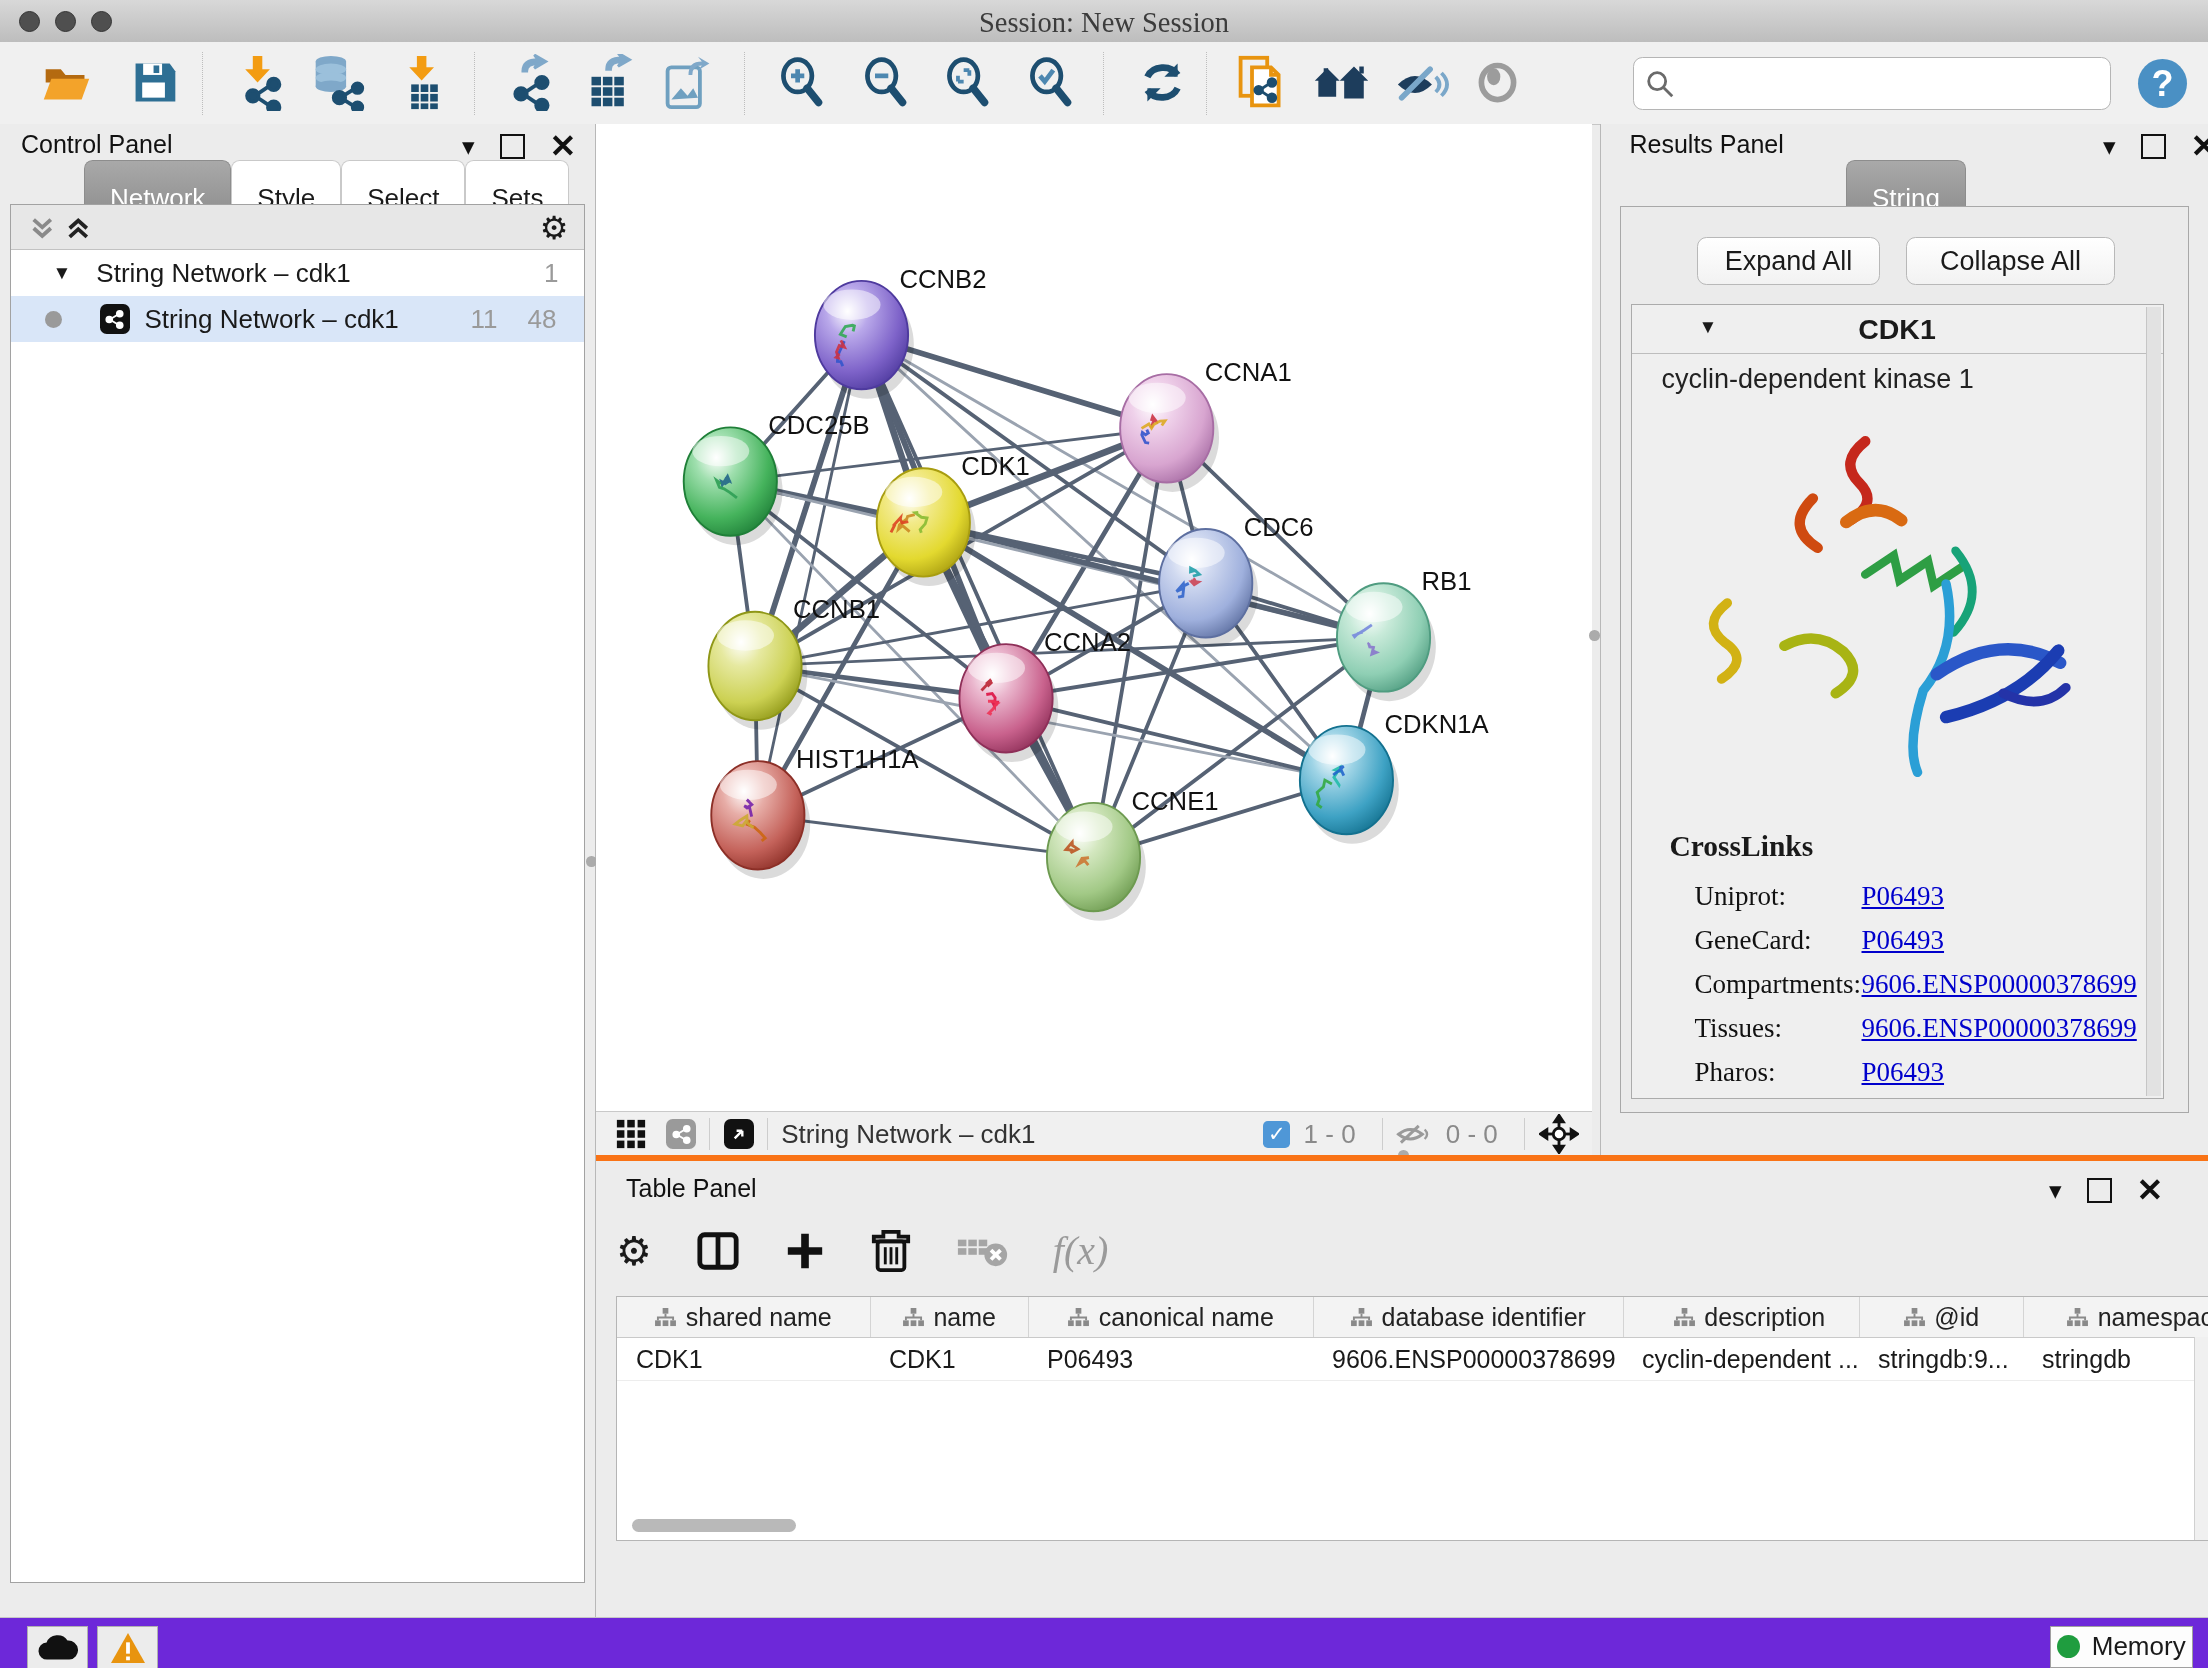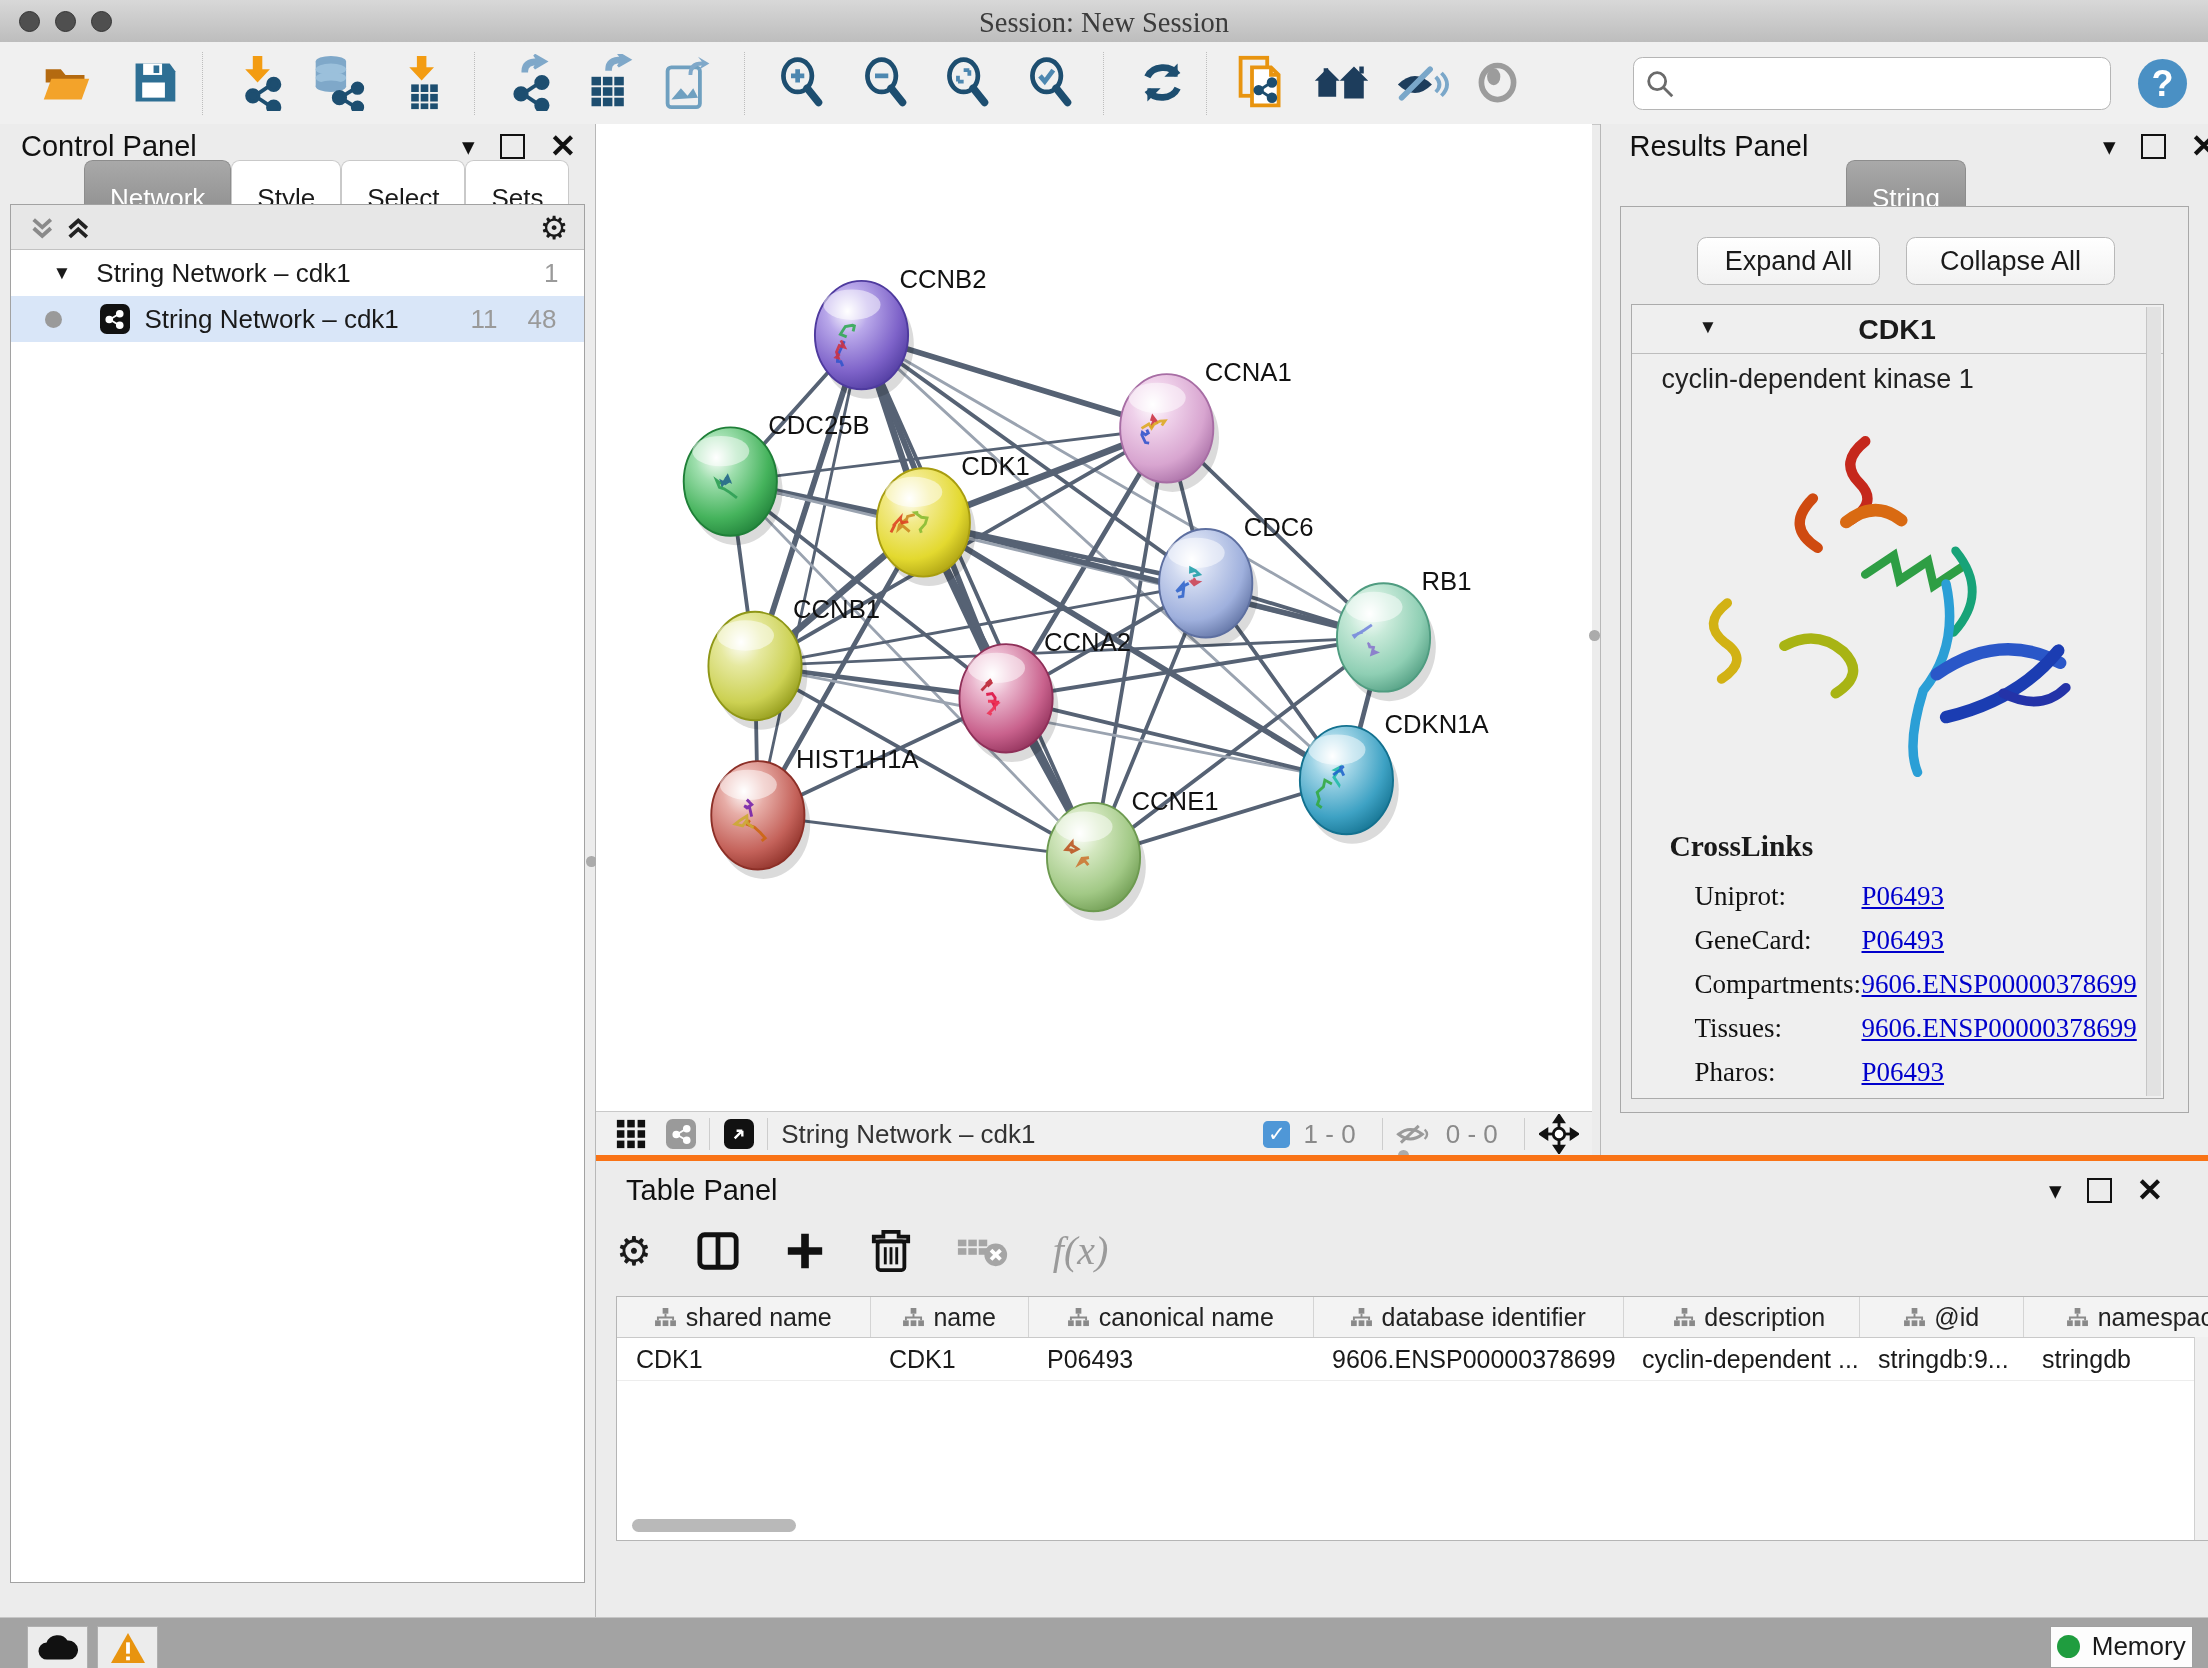--- a/index.html
+++ b/index.html
@@ -9,21 +9,21 @@
   .tl-dot{position:absolute;top:11.4px;width:19px;height:19px;border-radius:50%;background:#4f4f4f;border:1px solid #343434;}
   .wtitle{position:absolute;left:0;right:0;top:6.7px;text-align:center;font-size:28.5px;color:#3c3c3c;}
   
   .toolbar{position:absolute;left:0;top:42px;width:2208px;height:82px;background:#f0f0f0;border-bottom:1px solid #c6c6c6;}
   .tbtn{position:absolute;top:12.4px;width:57px;height:57px;display:flex;align-items:center;justify-content:center;}
   .tsep{position:absolute;top:9.5px;height:63px;border-left:1.9px dotted #bdbdbd;}
   .searchbox{position:absolute;left:1633px;top:15px;width:476px;height:51px;background:#fff;border:1.9px solid #b5b5b5;border-radius:9.5px;display:flex;align-items:center;}
   .searchbox input{border:none;outline:none;font-size:25px;flex:1;background:transparent;font-family:"Liberation Sans",sans-serif;}
   .helpbtn{position:absolute;left:2138px;top:17px;width:49px;height:49px;border-radius:50%;background:#4a90c4;color:#fff;font-size:36px;font-weight:bold;display:flex;align-items:center;justify-content:center;}
   
-  .phead{position:absolute;font-size:29px;color:#111;}
+  .phead{position:absolute;font-size:25px;color:#111;}
   .pbtns{position:absolute;display:flex;gap:25px;align-items:center;font-size:25px;color:#111;}
   .pbtn-sq{width:21px;height:21px;border:2.9px solid #111;}
   .pbtn-x{font-size:32px;font-weight:bold;line-height:21px;}
   .tabrow{position:absolute;display:flex;}
   .tab{height:42px;line-height:42px;text-align:center;font-size:26px;background:#fff;border:1px solid #c9c9c9;border-bottom:none;border-radius:8.6px 8.6px 0 0;padding:16px 25px;}
   .tab.active{background:linear-gradient(#a9a9a9,#858585);color:#fff;border-color:#8d8d8d;}
   
   .cpanel{position:absolute;left:0;top:124px;width:595px;height:1493px;background:#ececec;border-right:1px solid #b8b8b8;}
   .cp-box{position:absolute;left:9.5px;top:80px;width:573px;height:1377px;background:#fff;border:1px solid #a2a2a2;}
   .cp-subhead{height:44px;background:#e7e7e7;border-bottom:1px solid #c2c2c2;position:relative;}
@@ -58,21 +58,21 @@
   .tp-toolbar{position:absolute;left:20px;top:59px;height:61px;display:flex;align-items:center;gap:44px;}
   .tp-table{position:absolute;left:20px;top:135px;width:1592px;height:243px;background:#fff;border:1px solid #b5b5b5;overflow:hidden;}
   .thead{display:flex;height:40px;background:#f3f3f3;border-bottom:1px solid #c9c9c9;}
   .th{display:flex;align-items:center;justify-content:center;gap:9.5px;font-size:25px;color:#222;border-left:1px solid #d4d4d4;box-sizing:border-box;flex:none;}
   .th:first-child{border-left:none;}
   .trow{display:flex;height:42px;border-bottom:1px solid #ededed;}
   .td{display:flex;align-items:center;font-size:25px;padding-left:19px;box-sizing:border-box;flex:none;overflow:hidden;white-space:nowrap;}
   .hscroll{position:absolute;left:15px;bottom:7.6px;width:164px;height:13.3px;background:#b9b9b9;border-radius:6.7px;}
   .vtrack{position:absolute;right:0;top:40px;bottom:0;width:14.3px;background:#f0f0f0;border-left:1px solid #d0d0d0;}
   
-  .statusbar{position:absolute;left:0;top:1617px;width:2208px;height:51px;background:#a3a3a3;border-top:1px solid #c6c6c6;}
+  .statusbar{position:absolute;left:0;top:1617px;width:2208px;height:51px;background:#6d28d9;border-top:1px solid #c6c6c6;}
   .sbtn{position:absolute;top:7.6px;width:59px;height:42px;background:#ececec;border:1.9px solid #b0b0b0;display:flex;align-items:center;justify-content:center;}
   .membtn{position:absolute;right:15px;top:7.6px;width:141px;height:40px;background:#fdfdfd;border:1px solid #a0a0a0;display:flex;align-items:center;justify-content:center;gap:11.4px;font-size:26px;}
   .memdot{width:23px;height:23px;border-radius:50%;background:#1f9d3f;}
   svg{display:block;}
 </style>
 </head>
 <body>
 
 <div class="win">
 

